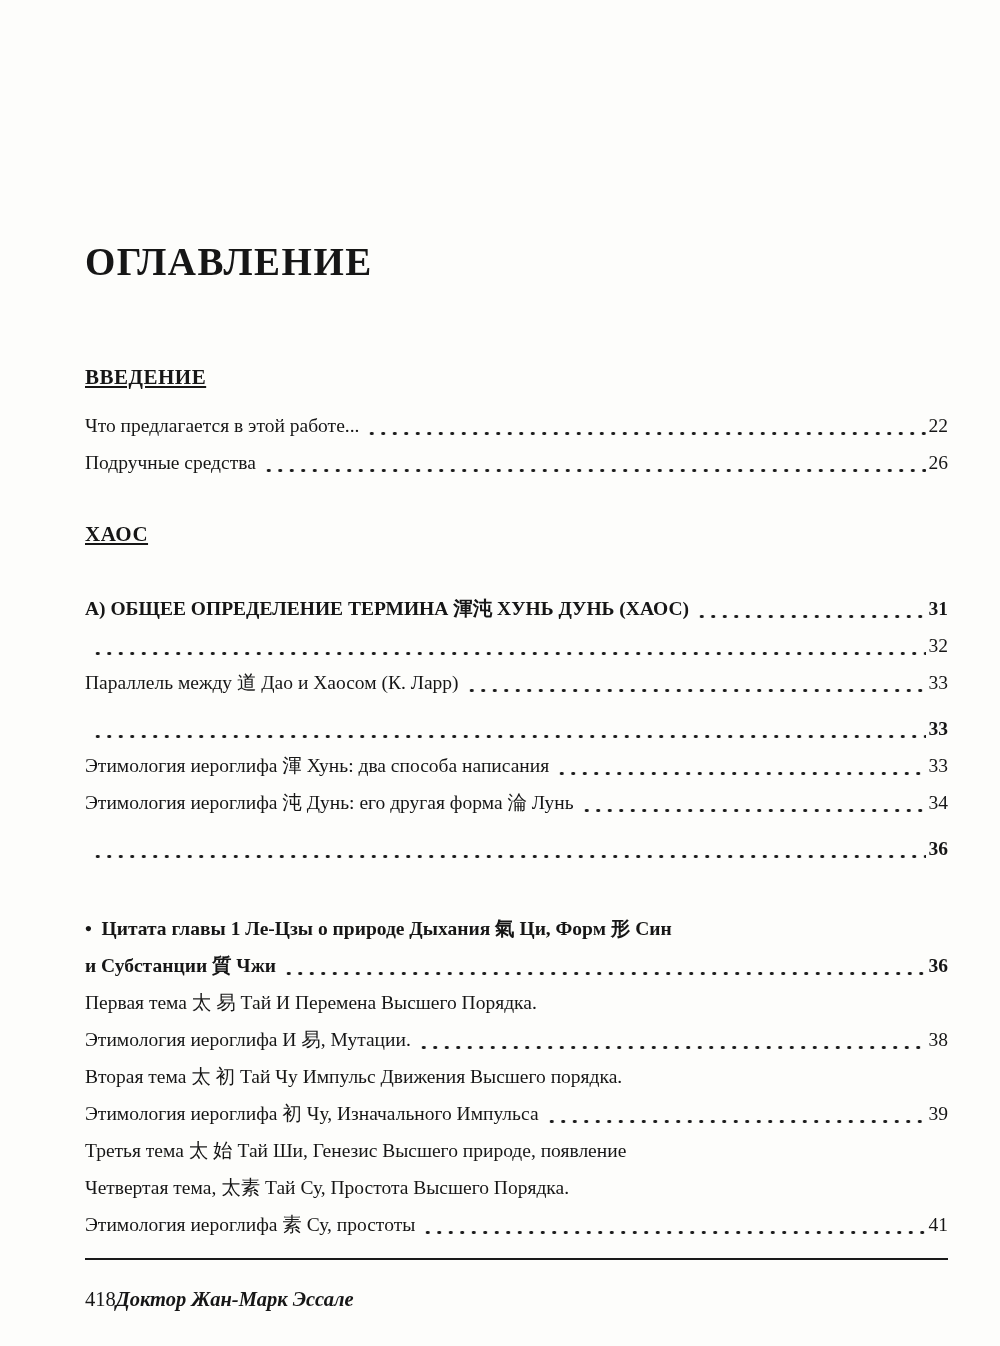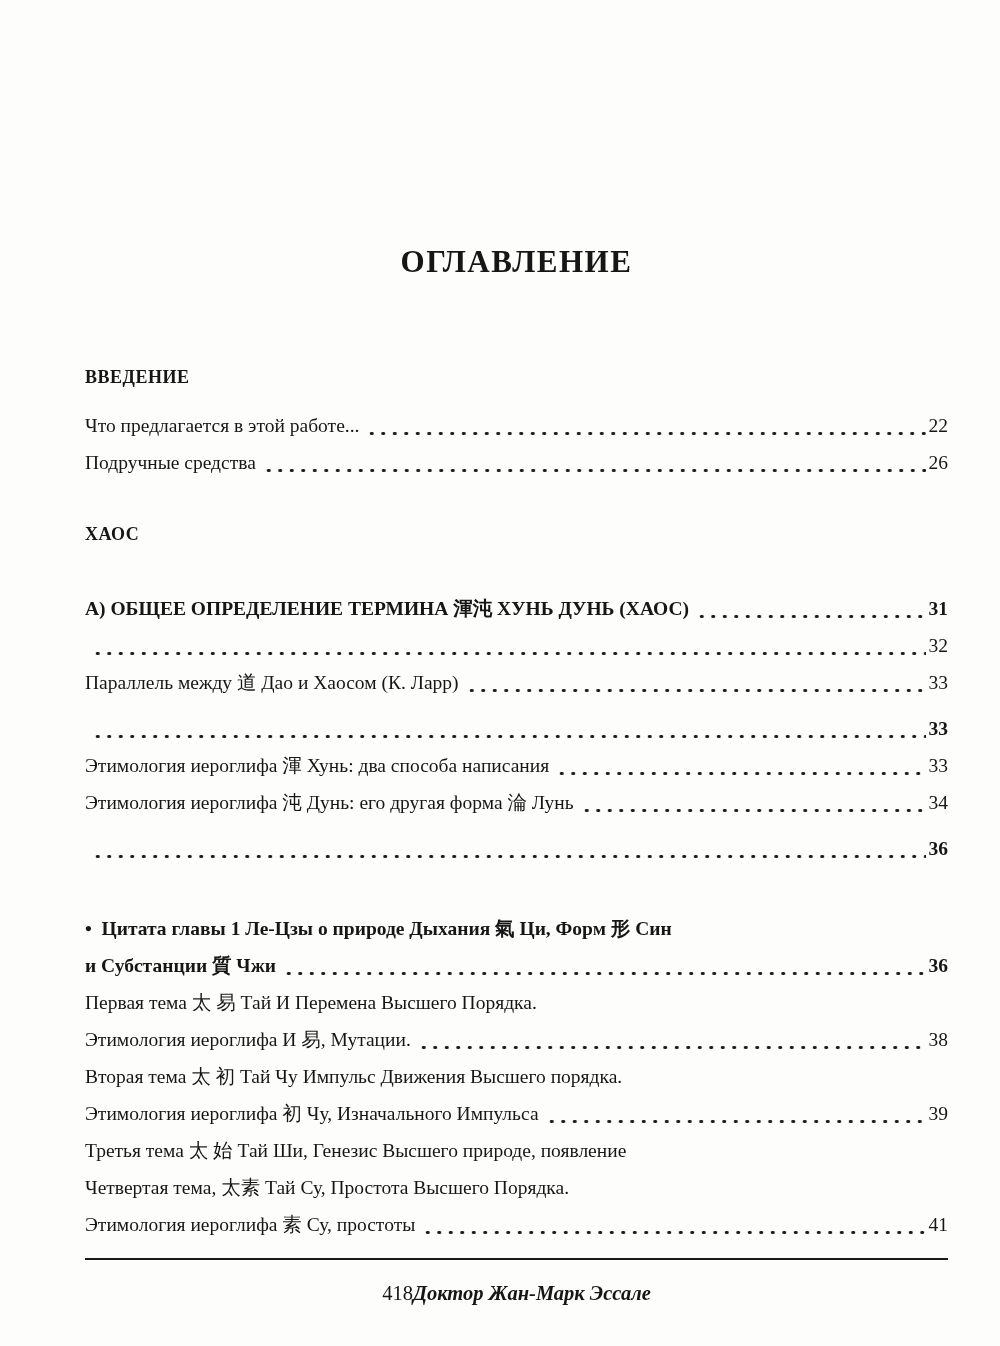--- a/index.html
+++ b/index.html
@@ -10,32 +10,33 @@
     box-sizing: border-box;
     padding: 0 52px 0 85px;
     background: #fdfdfb;
     color: #161616;
     font-family: "Liberation Serif", "DejaVu Serif", serif;
     overflow: hidden;
   }
   h1.page-title {
     margin: 0;
     padding-top: 242px;
-    text-align: center;
-    font-size: 31px;
+    text-align: left;
+    font-size: 39px;
     line-height: 40px;
     font-weight: 700;
     letter-spacing: 1.5px;
   }
   #toc h2.section-heading {
-    font-size: 18px;
+    font-size: 21px;
     font-weight: 700;
     letter-spacing: 0.5px;
     line-height: 26px;
     margin: 40px 0 30px 0;
+    text-decoration: underline;
   }
   #toc h2.section-heading:first-child {
     margin: 82px 0 17px 0;
   }
   .entry { font-size: 19.5px; }
   .entry.bold { font-weight: 700; margin-top: 43px; }
   .entry.gap { margin-top: 9px; }
   .line {
     display: flex;
     align-items: flex-end;
@@ -54,23 +55,23 @@
     background-repeat: repeat-x;
     background-position: left center;
   }
   .pg { flex: none; }
   .footer {
     position: absolute;
     left: 85px;
     right: 52px;
     top: 1258px;
     border-top: 2px solid #1a1a1a;
-    padding-top: 22px;
+    padding-top: 28px;
     display: flex;
-    justify-content: center;
+    justify-content: flex-start;
     align-items: baseline;
     font-size: 20.5px;
   }
   .author { font-style: italic; font-weight: 700; }
 </style>
 </head>
 <body>
 
 <div class="page">
 

